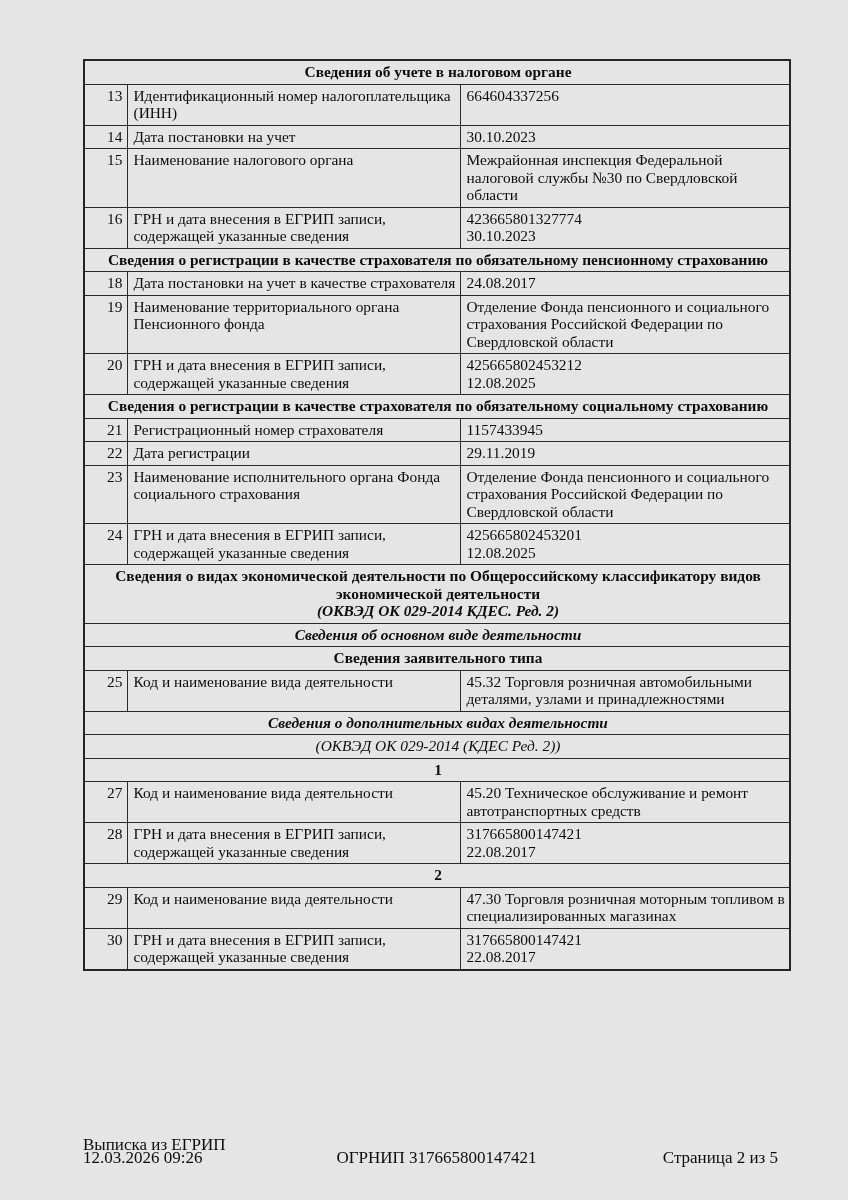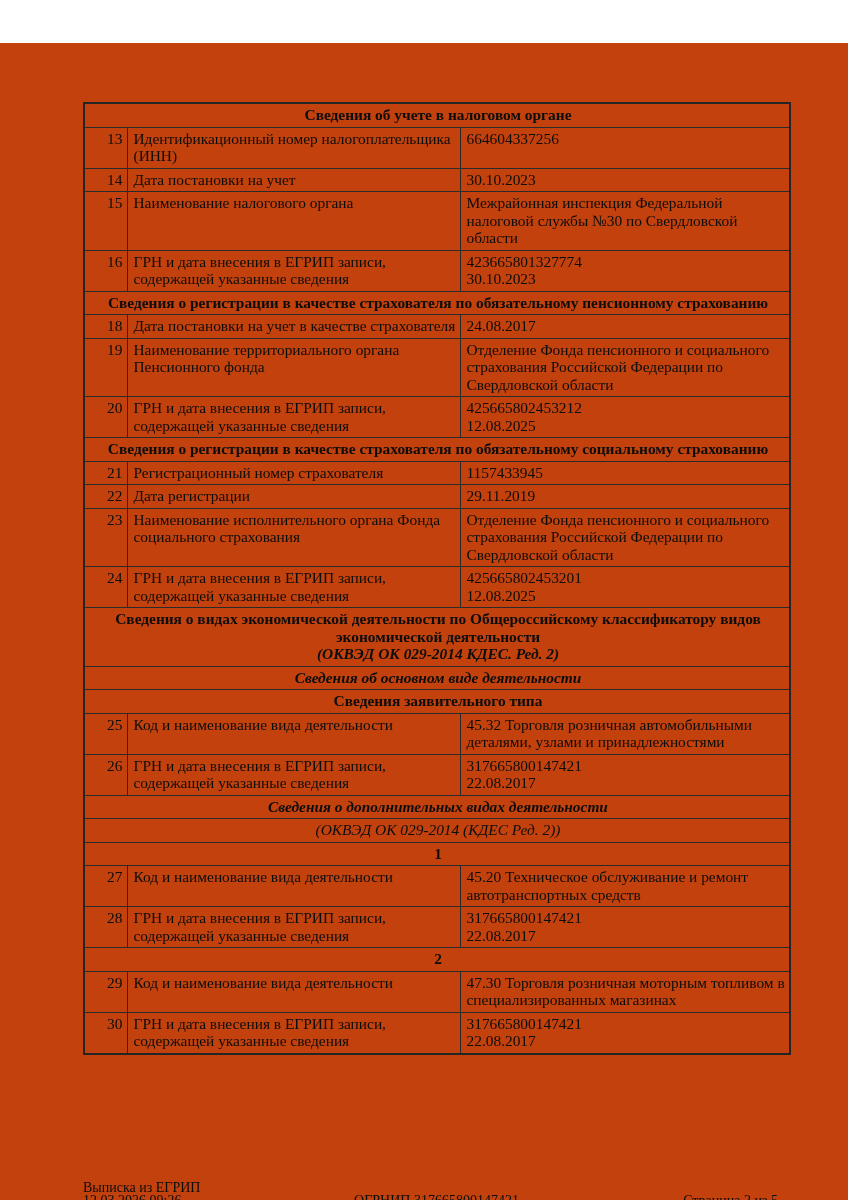--- a/index.html
+++ b/index.html
@@ -11,22 +11,21 @@
     width: 848px;
     height: 1200px;
     position: relative;
     font-family: "Liberation Serif", "DejaVu Serif", serif;
     color: #0d0d0d;
     overflow: hidden;
   }
   .page {
     position: absolute;
     inset: 0;
-    background: #c2410c;
-    margin-top: 43px;
+    background: #e5e5e5;
   }
   table.doc-table {
     position: absolute;
     left: 83px;
     top: 59px;
     width: 706px;
     border-collapse: collapse;
     table-layout: fixed;
     border: 2px solid #252525;
   }
@@ -51,21 +50,21 @@
   .b  { font-weight: bold; }
   .bi { font-weight: bold; font-style: italic; }
   .i  { font-style: italic; }
   .val-line { min-height: 0; }
   .footer {
     position: absolute;
     left: 83px;
     right: 58px;
     top: 1138px;
     height: 26px;
-    font-size: 14px;
+    font-size: 17px;
     line-height: 12.5px;
   }
   .f-left {
     position: absolute;
     left: 0;
     bottom: 0;
     text-align: left;
   }
   .f-center {
     position: absolute;
@@ -224,28 +223,20 @@
     </tr>
 
     <tr>
       <td class="num">25</td>
       <td class="lbl">Код и наименование вида деятельности</td>
       <td class="val">
         <div class="val-line">45.32 Торговля розничная автомобильными деталями, узлами и принадлежностями</div>
       </td>
     </tr>
 
-    <tr>
-      <td class="num">26</td>
-      <td class="lbl">ГРН и дата внесения в ЕГРИП записи, содержащей указанные сведения</td>
-      <td class="val">
-        <div class="val-line">317665800147421</div>
-        <div class="val-line">22.08.2017</div>
-      </td>
-    </tr>
 
     <tr>
       <td class="sec bi" colspan="3">
         <div>Сведения о дополнительных видах деятельности</div>
       </td>
     </tr>
 
     <tr>
       <td class="sec i" colspan="3">
         <div>(ОКВЭД ОК 029-2014 (КДЕС Ред. 2))</div>

